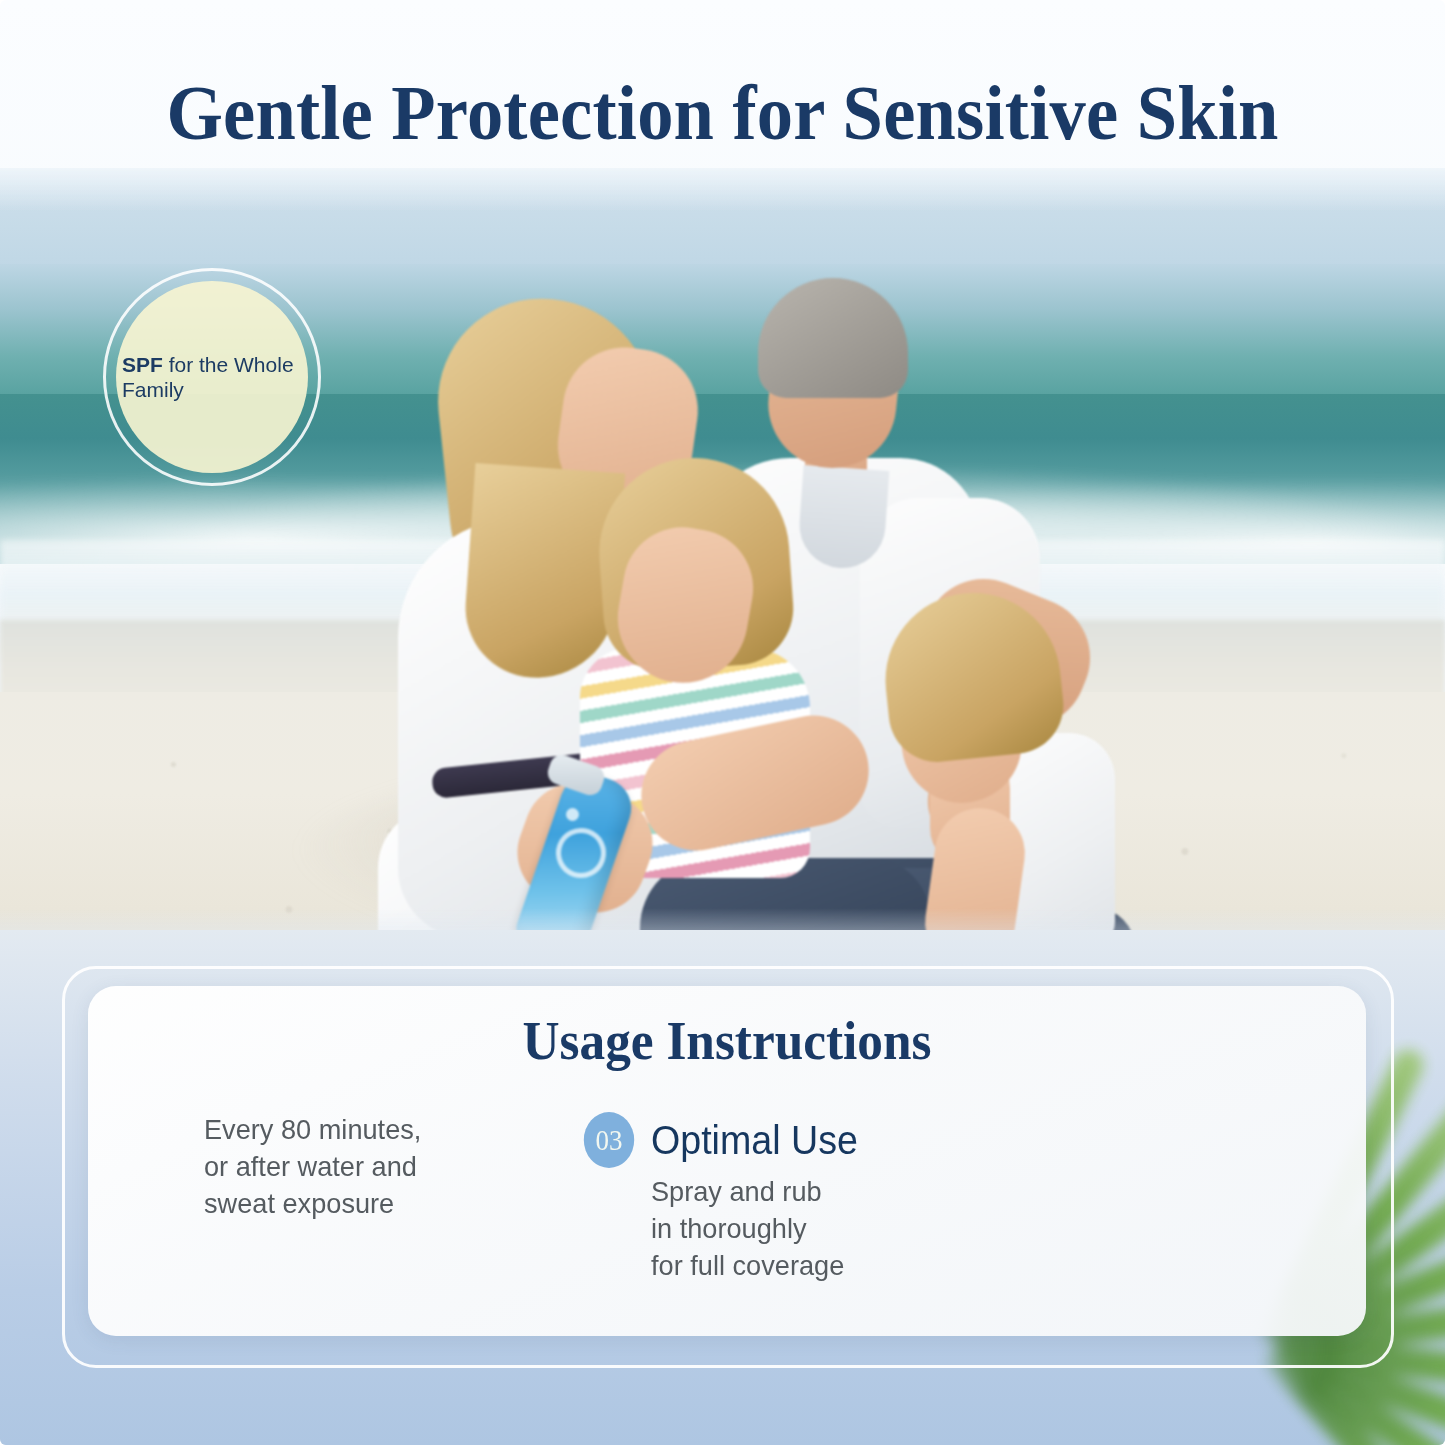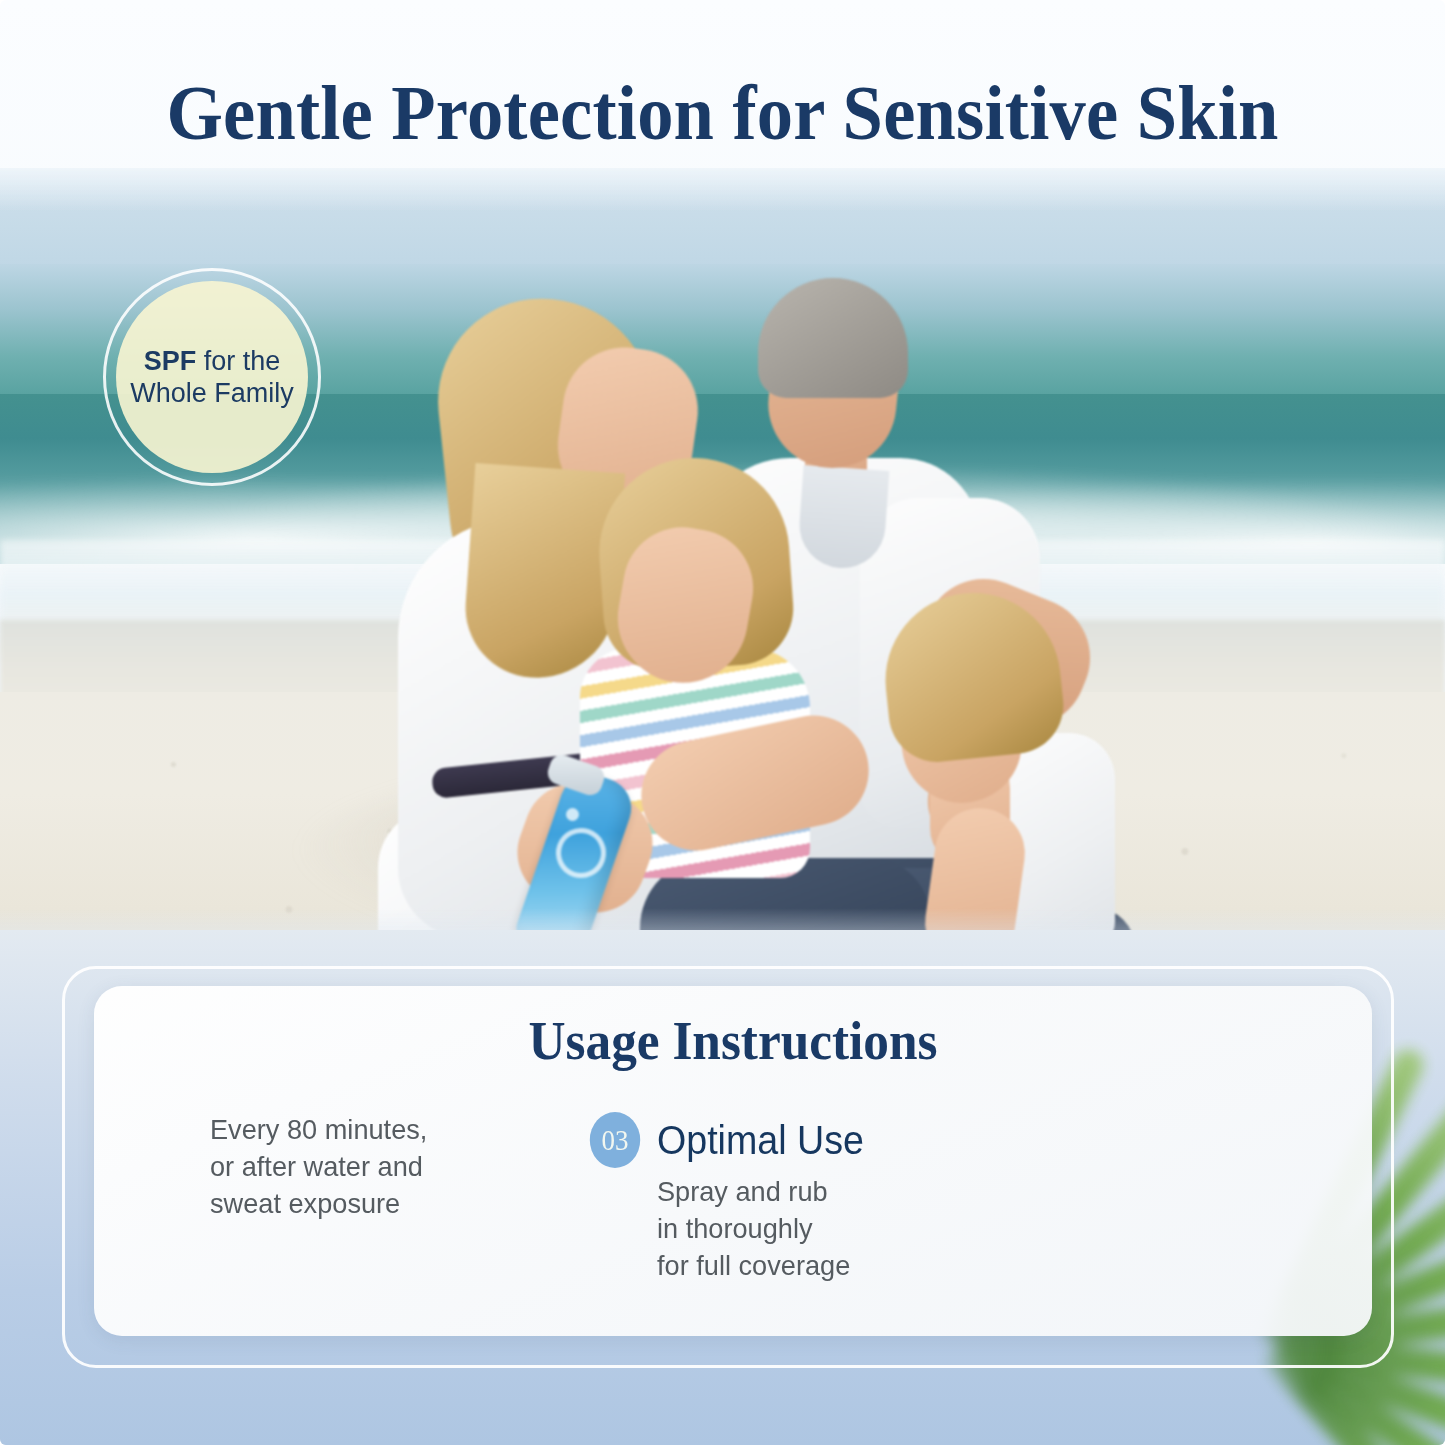--- a/index.html
+++ b/index.html
@@ -201,37 +201,37 @@
   .badge-ring{
     position:absolute;inset:0;border-radius:50%;
     border:3px solid rgba(255,255,255,.88);
   }
   .badge-fill{
     position:absolute;inset:13px;border-radius:50%;
     background:rgba(248,245,210,.9);
     display:flex;align-items:center;justify-content:center;
   }
   .badge-text{
-    text-align:center;
+    text-align:left;
     color:#1c3b63;
-    font-size:27px;
+    font-size:21px;
     line-height:1.2;
     font-family:"Liberation Sans",sans-serif;
     padding:0 6px;
   }
   .badge-text b{font-weight:700;}
 
   
   .card-outline{
     position:absolute;left:62px;top:966px;width:1326px;height:396px;
     border:3px solid rgba(255,255,255,.92);
     border-radius:34px;
   }
   .card{
-    position:absolute;left:94px;top:986px;width:1278px;height:350px;
+    position:absolute;left:88px;top:986px;width:1278px;height:350px;
     border-radius:28px;
     background:linear-gradient(150deg,rgba(255,255,255,.97) 0%,rgba(250,251,252,.96) 45%,rgba(246,248,250,.95) 100%);
     box-shadow:0 4px 18px rgba(60,80,110,.10);
     overflow:hidden;
   }
   .card-inner{position:relative;width:100%;height:100%;}
 
   .card-title{
     position:absolute;left:0;top:24px;width:100%;
     text-align:center;

